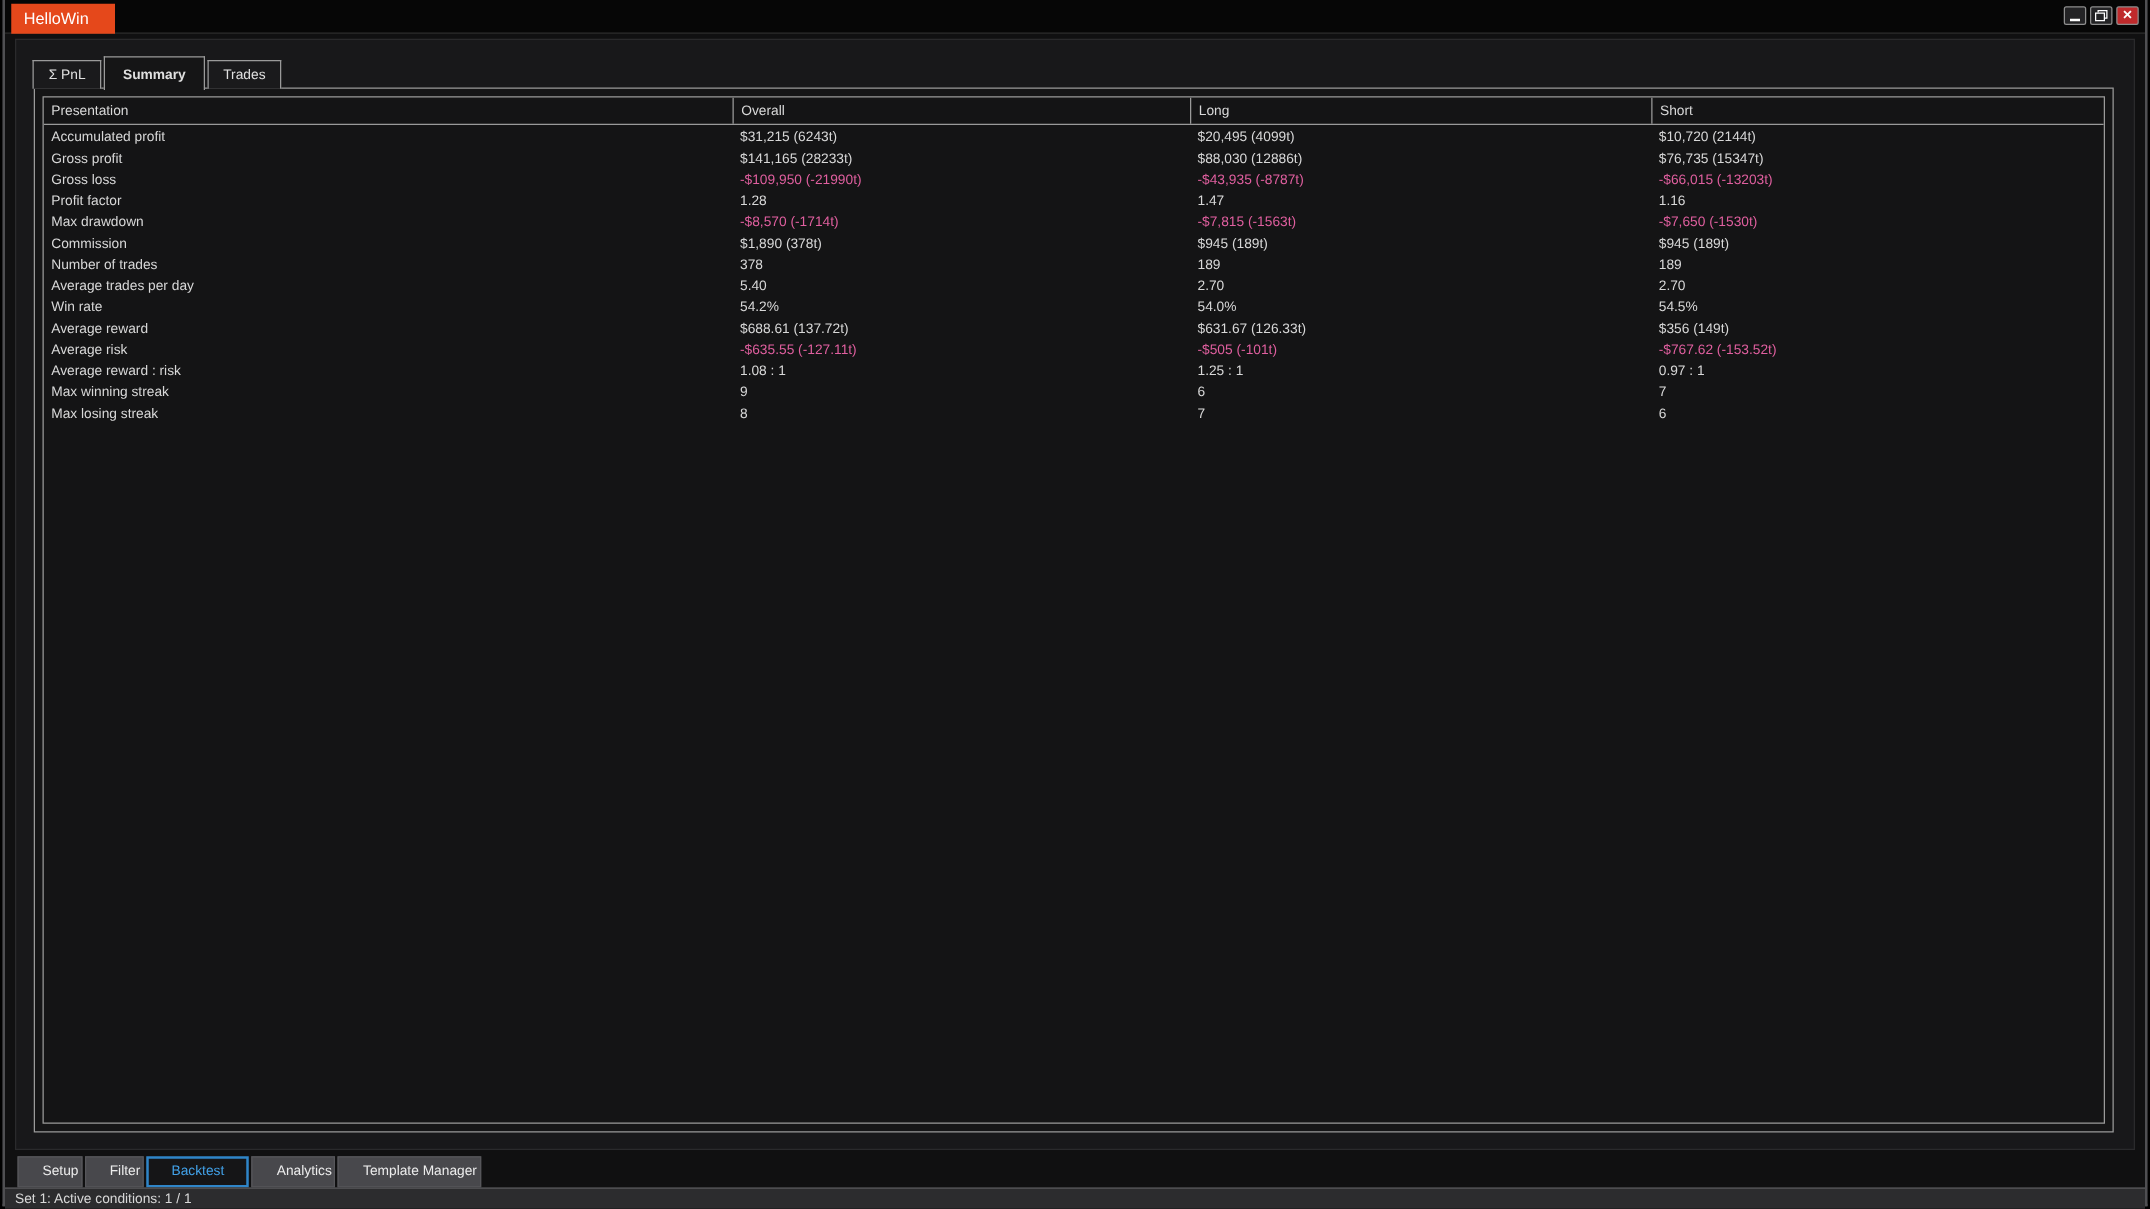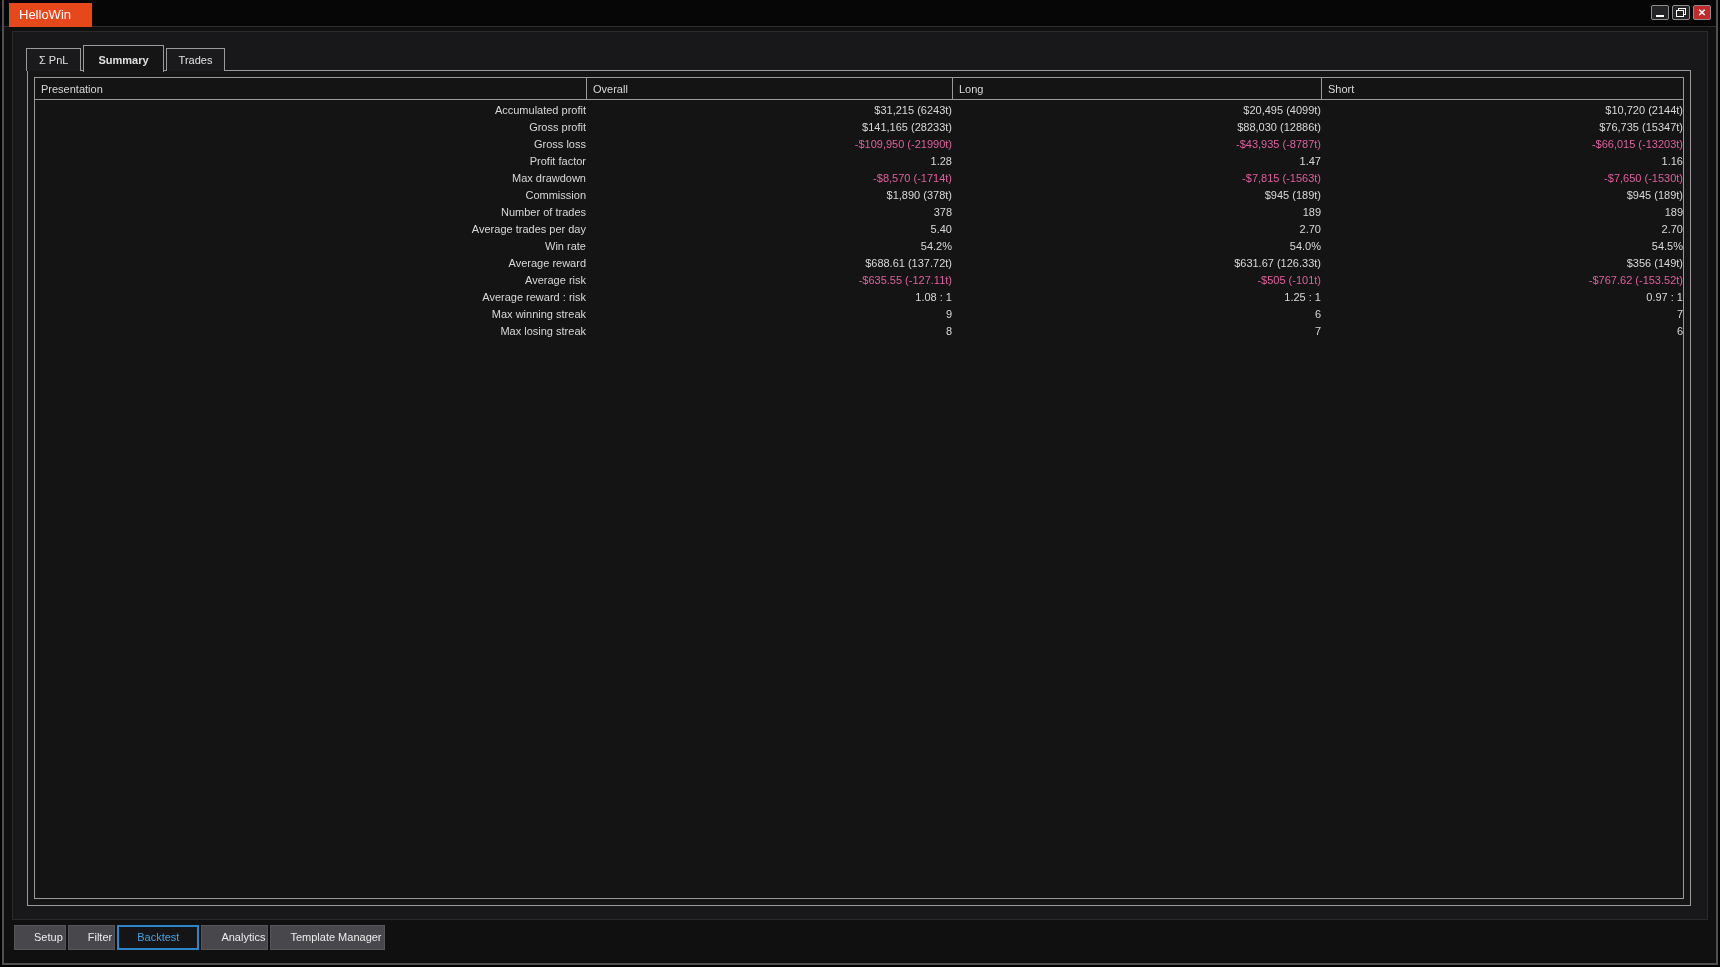--- a/index.html
+++ b/index.html
@@ -45,21 +45,21 @@
 
   
   .stats-table { position:absolute; left:6px; top:6px; right:6px; bottom:6px;
                  border:1px solid #9a9a9a; background:#141415; overflow:hidden; }
   .thead { display:flex; height:22px; border-bottom:1px solid #9a9a9a; }
   .th { font-size:11px; color:#d8d8d8; padding:5px 0 0 6px; }
   .th + .th { border-left:1px solid #9a9a9a; }
   .col-0 { width:551px; } .col-1 { width:366px; } .col-2 { width:369px; }
   .col-3 { flex:1; }
   .tbody { padding-top:2px; }
-  .tr { display:flex; height:17px; line-height:17px;text-align:right; }
+  .tr { display:flex; height:17px; line-height:17px; }
   .td { font-size:11px; color:#d8d8d8; padding-left:6px;
         white-space:nowrap; overflow:hidden; }
   .td.neg { color:#e05f9f; }
 
   
   .bottomtabs { position:absolute; left:10px; top:925px; height:26px;
                 display:flex; align-items:flex-start; }
   .btab { background:#48484c; border:1px solid #56565a; color:#ececec;
           font-size:11px; padding:5px 2px 6px 19px; margin-right:2px; cursor:default; }
   .btab.active { background:#151517; border:2px solid #2f85c8; color:#42a1e8;
@@ -198,14 +198,17 @@
   </div>
 
   <div class="bottomtabs">
     <div class="btab">Setup</div>
     <div class="btab">Filter</div>
     <div class="btab active">Backtest</div>
     <div class="btab">Analytics</div>
     <div class="btab">Template Manager</div>
   </div>
 
+  <div class="statusbar">
+    <span>Set 1: Active conditions: 1 / 1</span>
+  </div>
 
 </div>
 
 </body></html>

